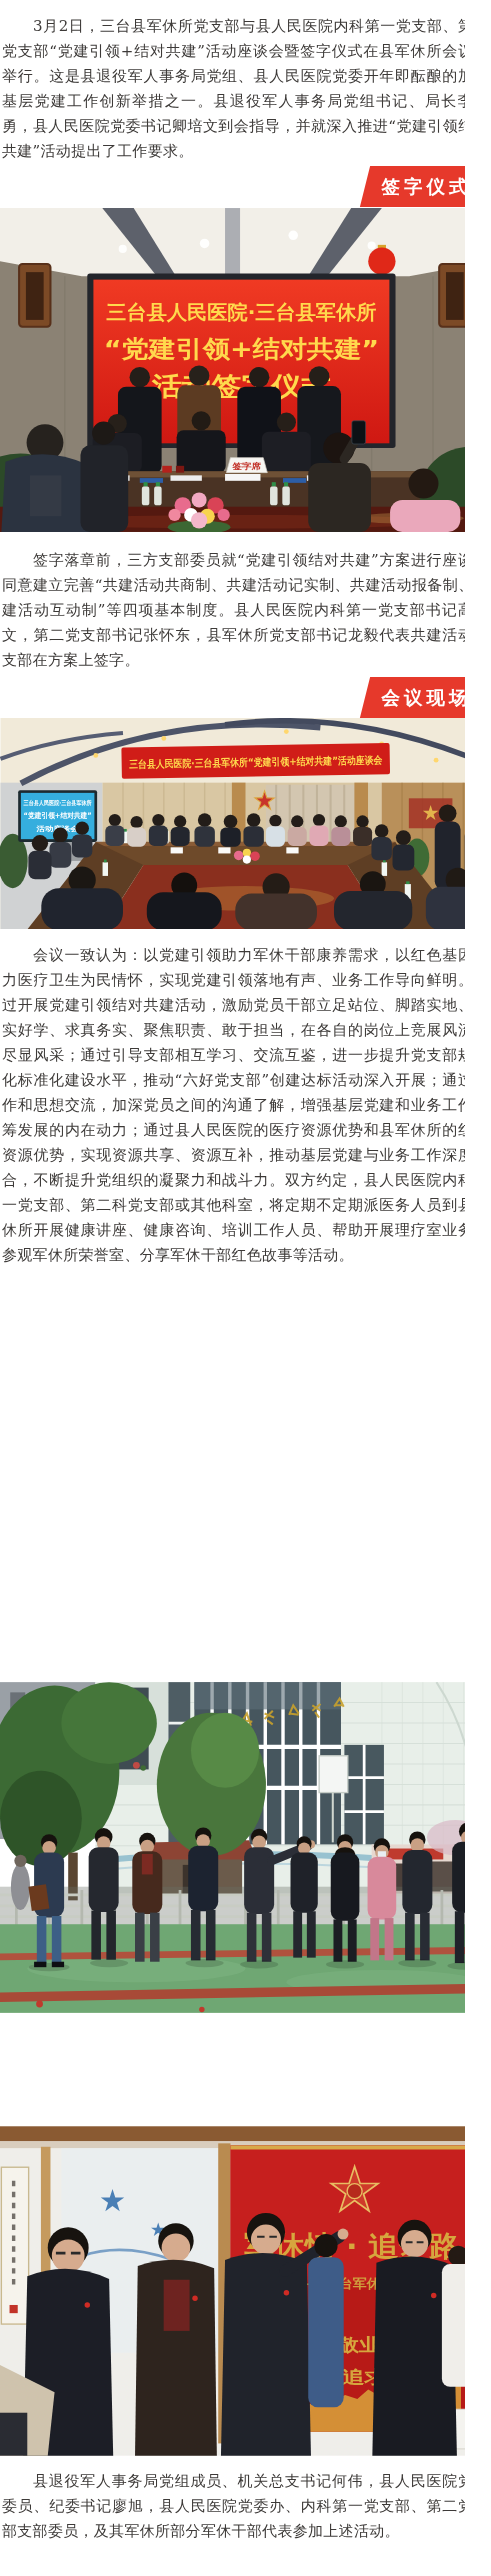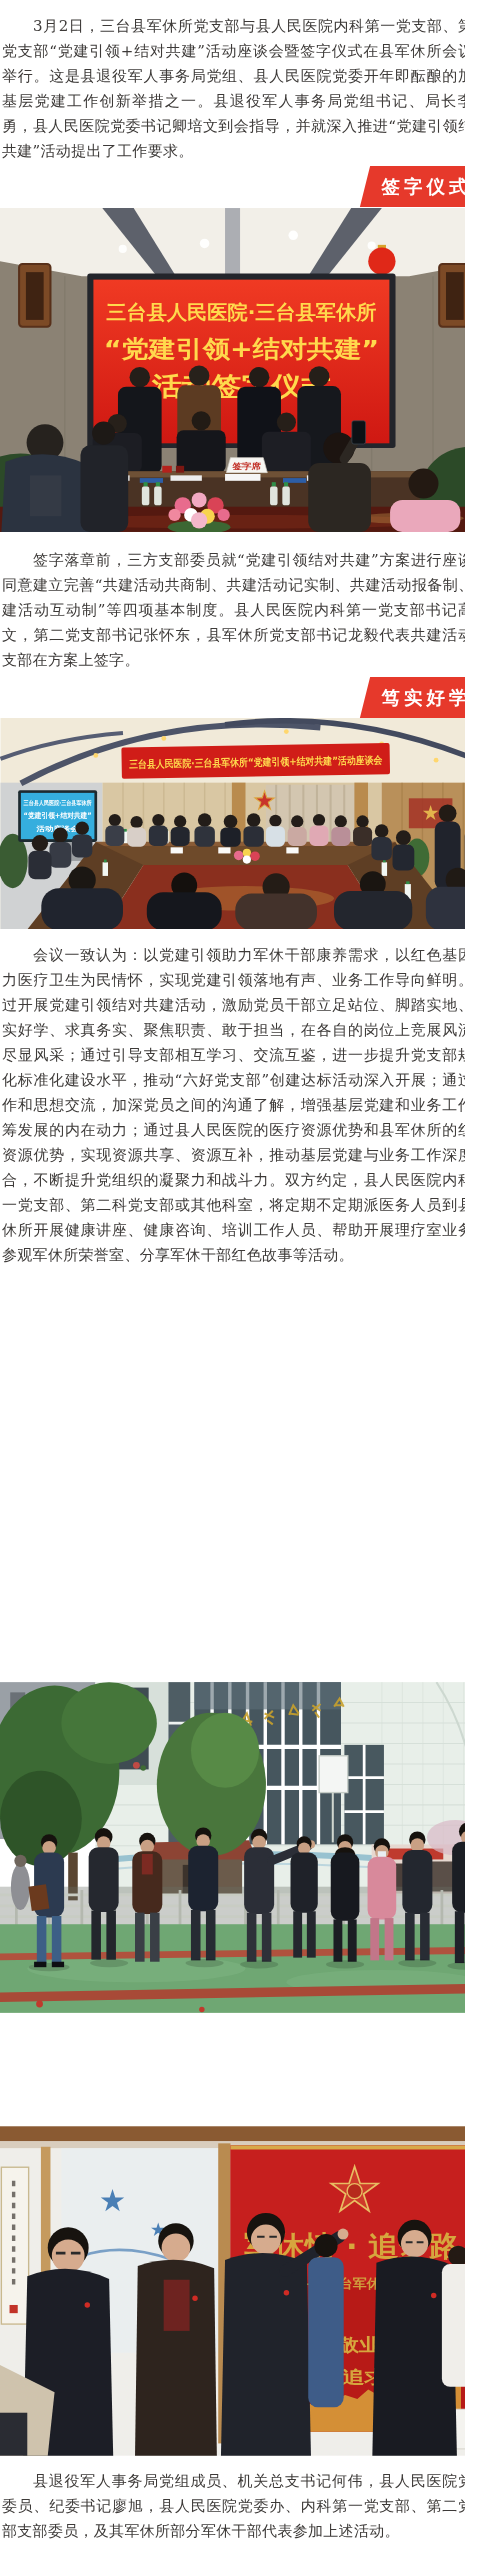--- a/index.html
+++ b/index.html
@@ -145,21 +145,21 @@
       <circle cx="621" cy="404" r="22" fill="#231912"></circle>
       <rect x="572" y="428" width="103" height="47" rx="18" fill="#eaa8bb"></rect>
     </g>
   </svg>
 
   <div class="para" style="top:548px">签字落章前，三方支部委员就“党建引领结对共建”方案进行座谈，同意建立完善“共建活动共商制、共建活动记实制、共建活动报备制、共建活动互动制”等四项基本制度。县人民医院内科第一党支部书记高志文，第二党支部书记张怀东，县军休所党支部书记龙毅代表共建活动党支部在方案上签字。</div>
 
   <div class="sec-banner" style="top:677px">
     <div class="accent"></div>
     <div class="red"></div>
-    <div class="label">笃实好学</div>
+    <div class="label">会议现场</div>
   </div>
 
   <svg class="photo" style="top:718px" width="491" height="211" viewBox="0 0 720 310">
     <g>
       <rect width="720" height="310" fill="#f1ead9"></rect>
       <rect x="0" y="95" width="150" height="215" fill="#d0d2d3"></rect>
       <rect x="95" y="120" width="40" height="90" fill="#9b9ea1"></rect>
       <rect x="150" y="95" width="410" height="140" fill="#d9c7a3"></rect>
       <path d="M180,95 V225 M210,95 V225 M240,95 V225 M270,95 V225 M300,95 V225 M330,95 V225" stroke="#c2ad85" stroke-width="2" opacity="0.6" fill="none"></path>
       <rect x="390" y="98" width="135" height="120" fill="#d3c6b0"></rect>

